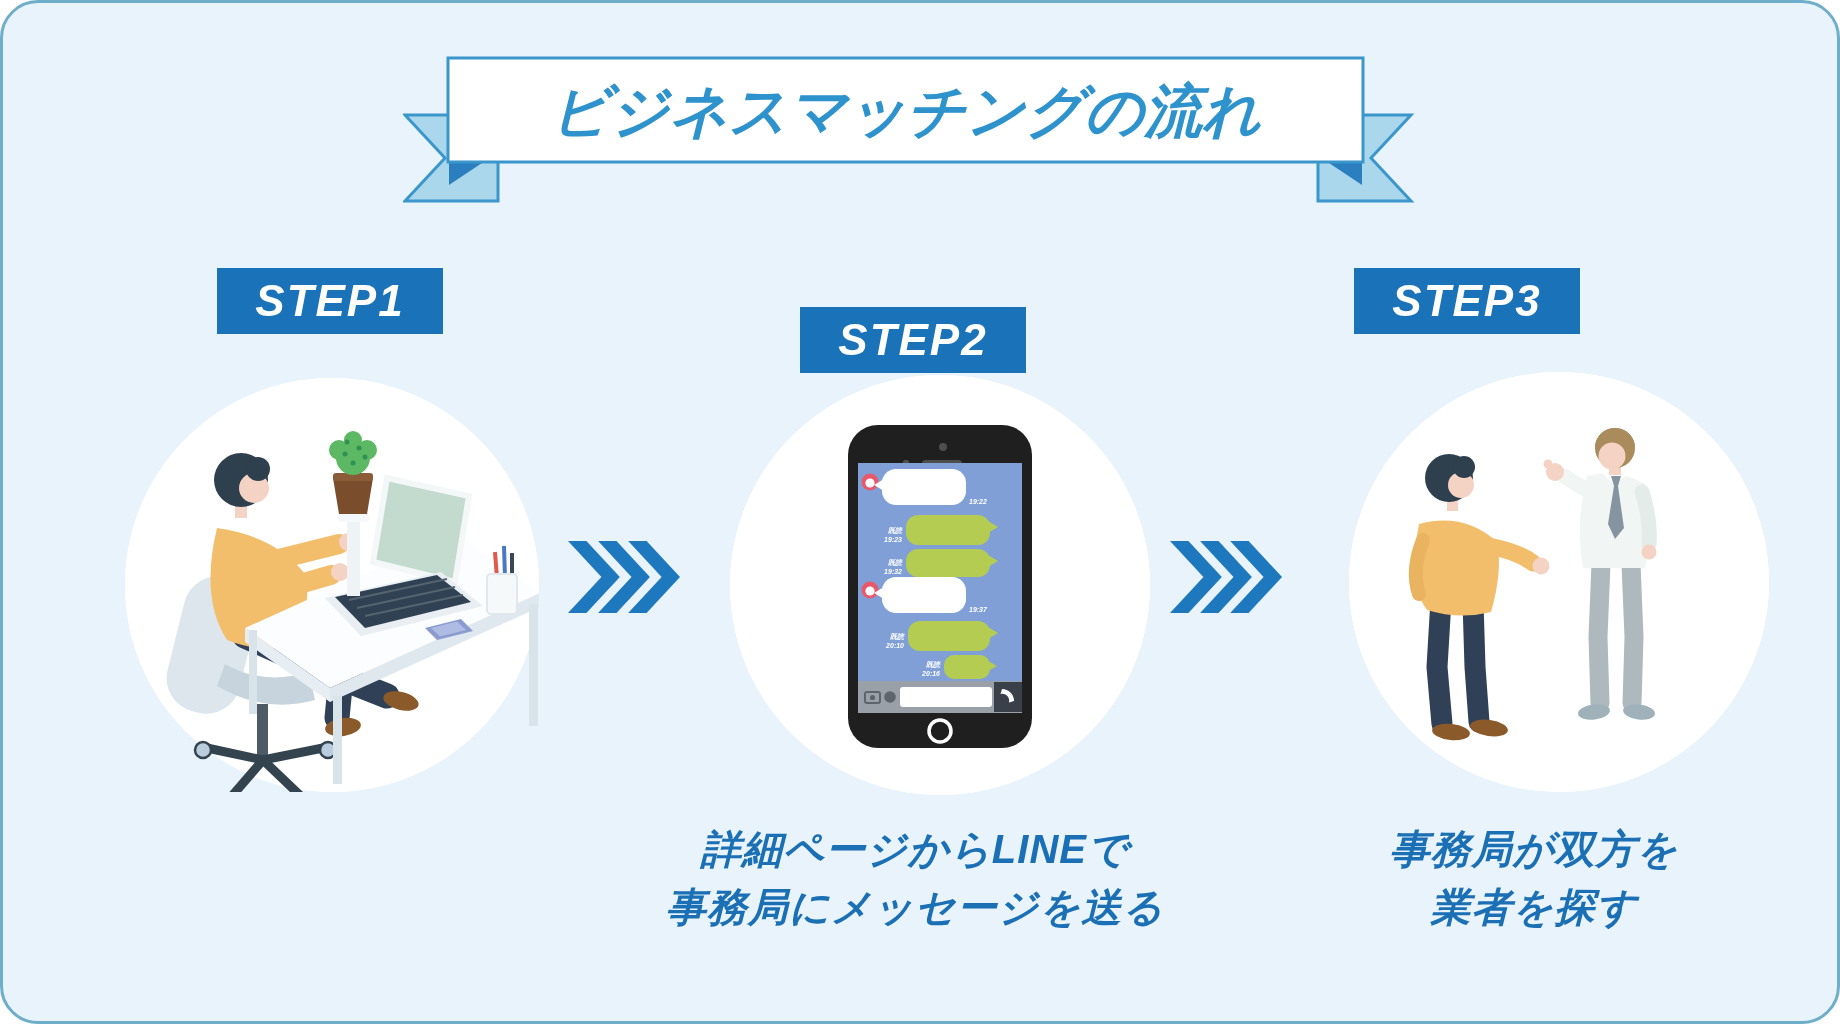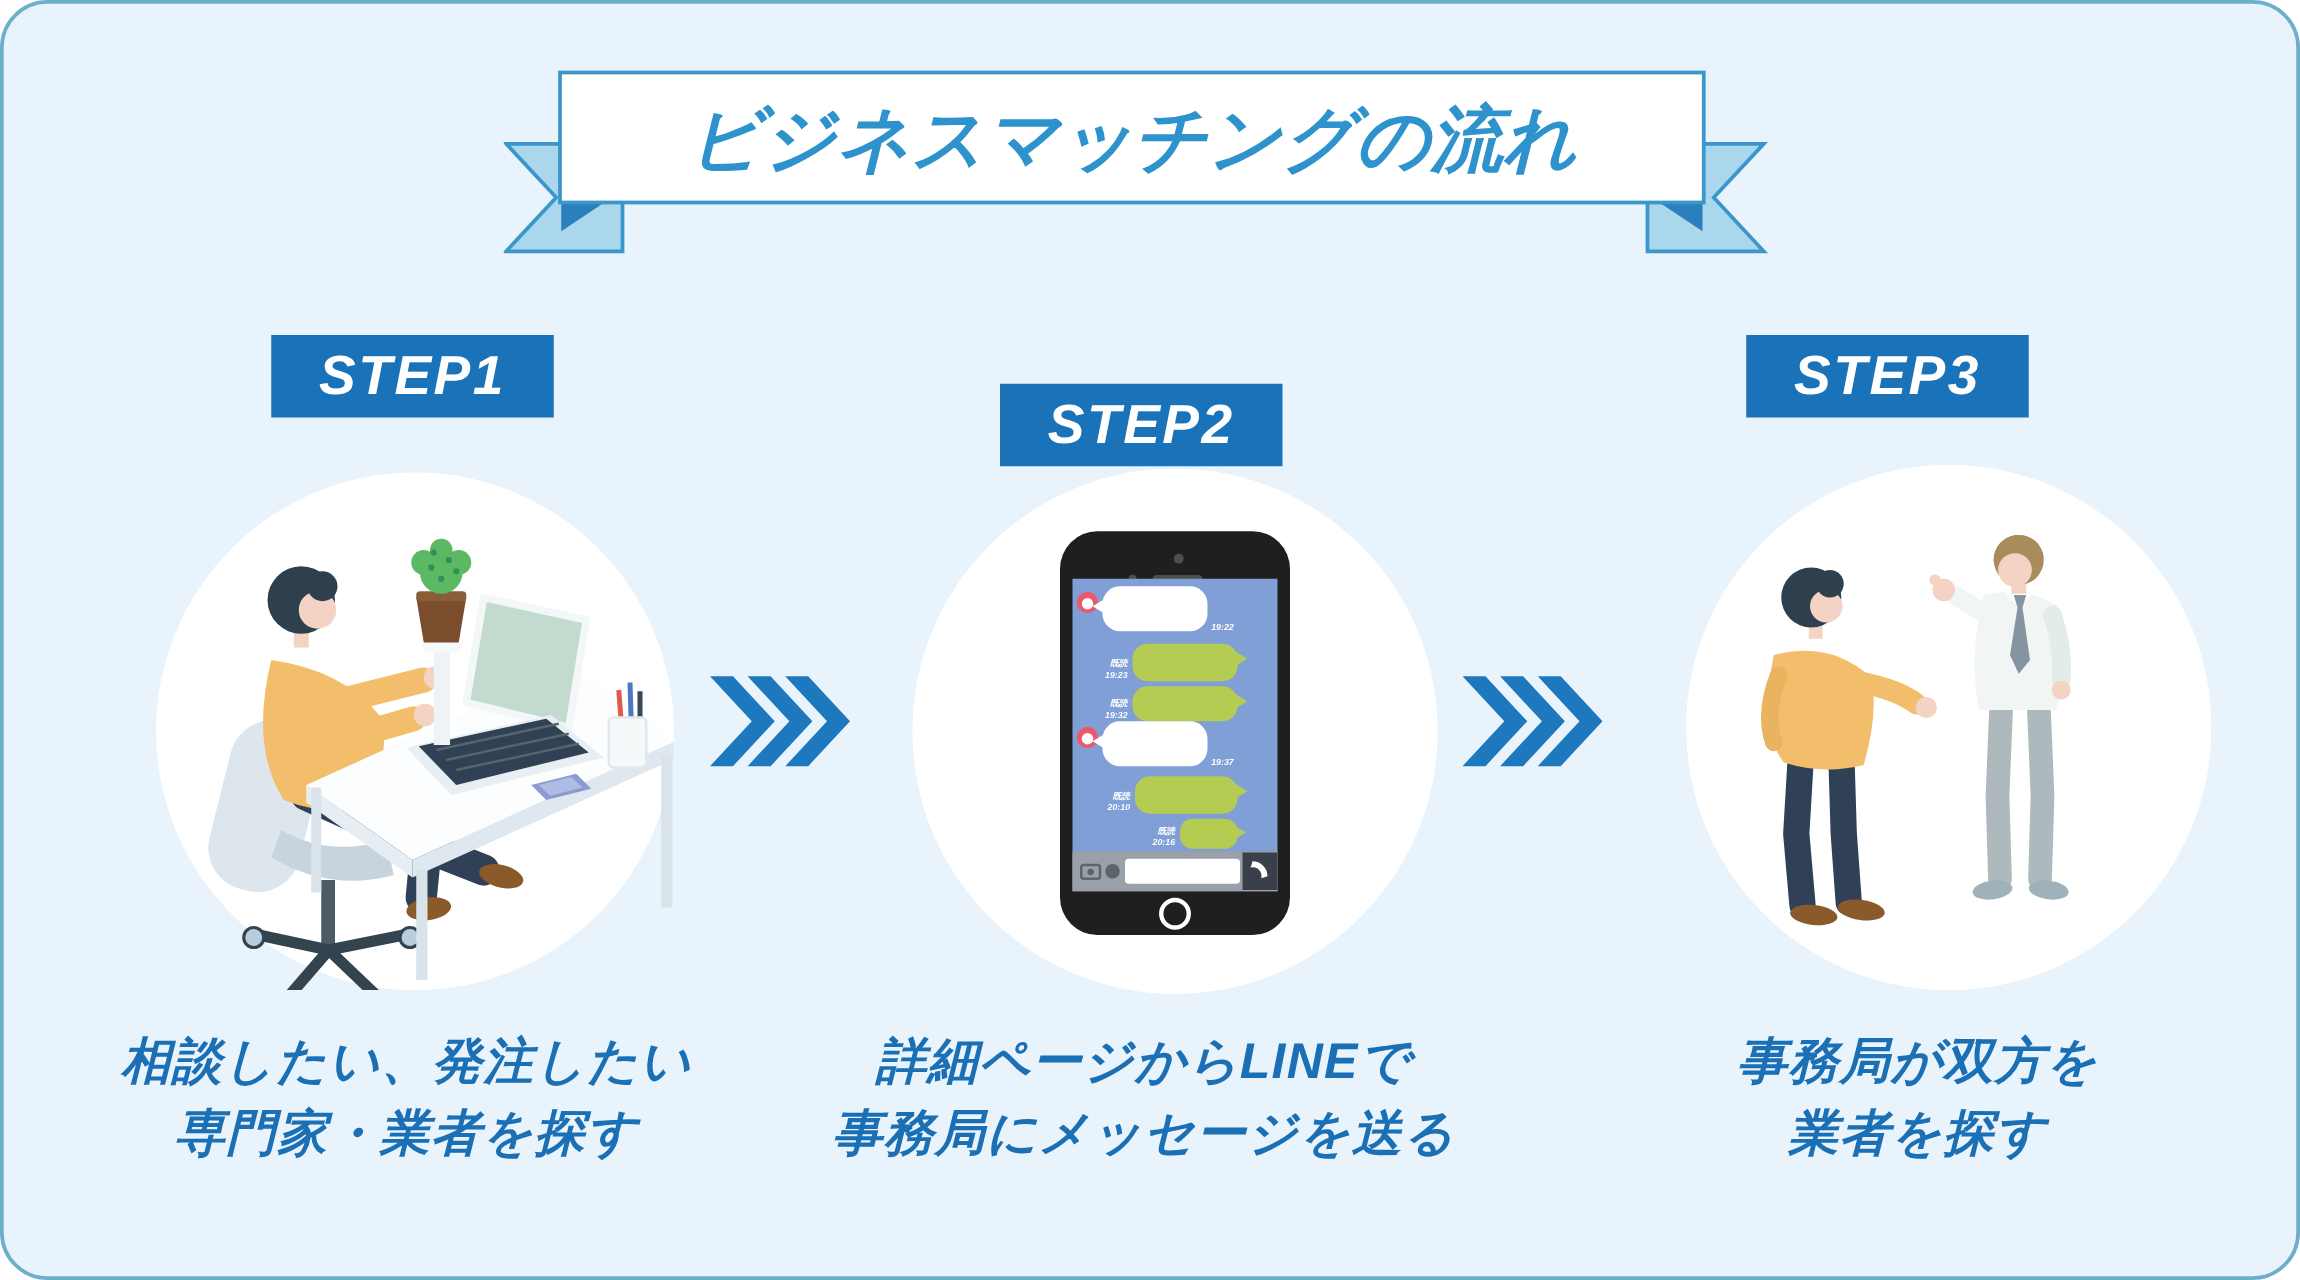--- a/index.html
+++ b/index.html
@@ -31,21 +31,21 @@
     <rect x="45" y="3" width="915" height="104" fill="#FFFFFF" stroke="#3A96CB" stroke-width="3"></rect>
     <text x="503" y="76" text-anchor="middle" font-size="58" font-weight="bold" fill="#2E93CC">ビジネスマッチングの流れ</text>
   </svg>
 
   <div class="step-badge" style="left:217px;">
     <span>STEP1</span>
   </div>
   <div class="step-badge" style="left:800px;margin-top:39px;">
     <span>STEP2</span>
   </div>
-  <div class="step-badge" style="left:1397px;">
+  <div class="step-badge" style="left:1354px;">
     <span>STEP3</span>
   </div>
 
   <div class="circle" style="left:125px;top:378px;width:414px;height:414px;">
     <svg width="414" height="414" viewBox="0 0 414 414">
       <circle cx="207" cy="207" r="207" fill="#FFFFFF"></circle>
 
       <g>
         <rect x="50" y="198" width="74" height="138" rx="34" fill="#DCE6EC" transform="rotate(14 87 267)"></rect>
         <path d="M92 308 Q140 336 190 322 L184 294 Q138 308 100 286 Z" fill="#C7D4DE"></path>
@@ -255,24 +255,20 @@
         <polygon points="254,102 266,113 278,102 274,99 258,99" fill="#FFFFFF"></polygon>
         <path d="M262 104 L272 104 L269 114 L275 156 L266 167 L259 152 L265 114 Z" fill="#8495A1"></path>
         <rect x="260" y="90" width="12" height="13" fill="#F4D2C4"></rect>
         <circle cx="266" cy="76" r="20" fill="#A98B5C"></circle>
         <circle cx="263" cy="84" r="13.5" fill="#F4D2C4"></circle>
         <path d="M246 78 a20 20 0 0 1 40 -4 q-9 -9 -20 -7 q-13 2 -20 11 Z" fill="#A98B5C"></path>
       </g>
     </svg>
   </div>
 
-  <div class="caption" style="left:15px;">
-    <div>相談したい、発注したい</div>
-    <div>専門家・業者を探す</div>
-  </div>
   <div class="caption" style="left:605px;">
     <div>詳細ページからLINEで</div>
     <div>事務局にメッセージを送る</div>
   </div>
   <div class="caption" style="left:1224px;">
     <div>事務局が双方を</div>
     <div>業者を探す</div>
   </div>
 </div>
 

